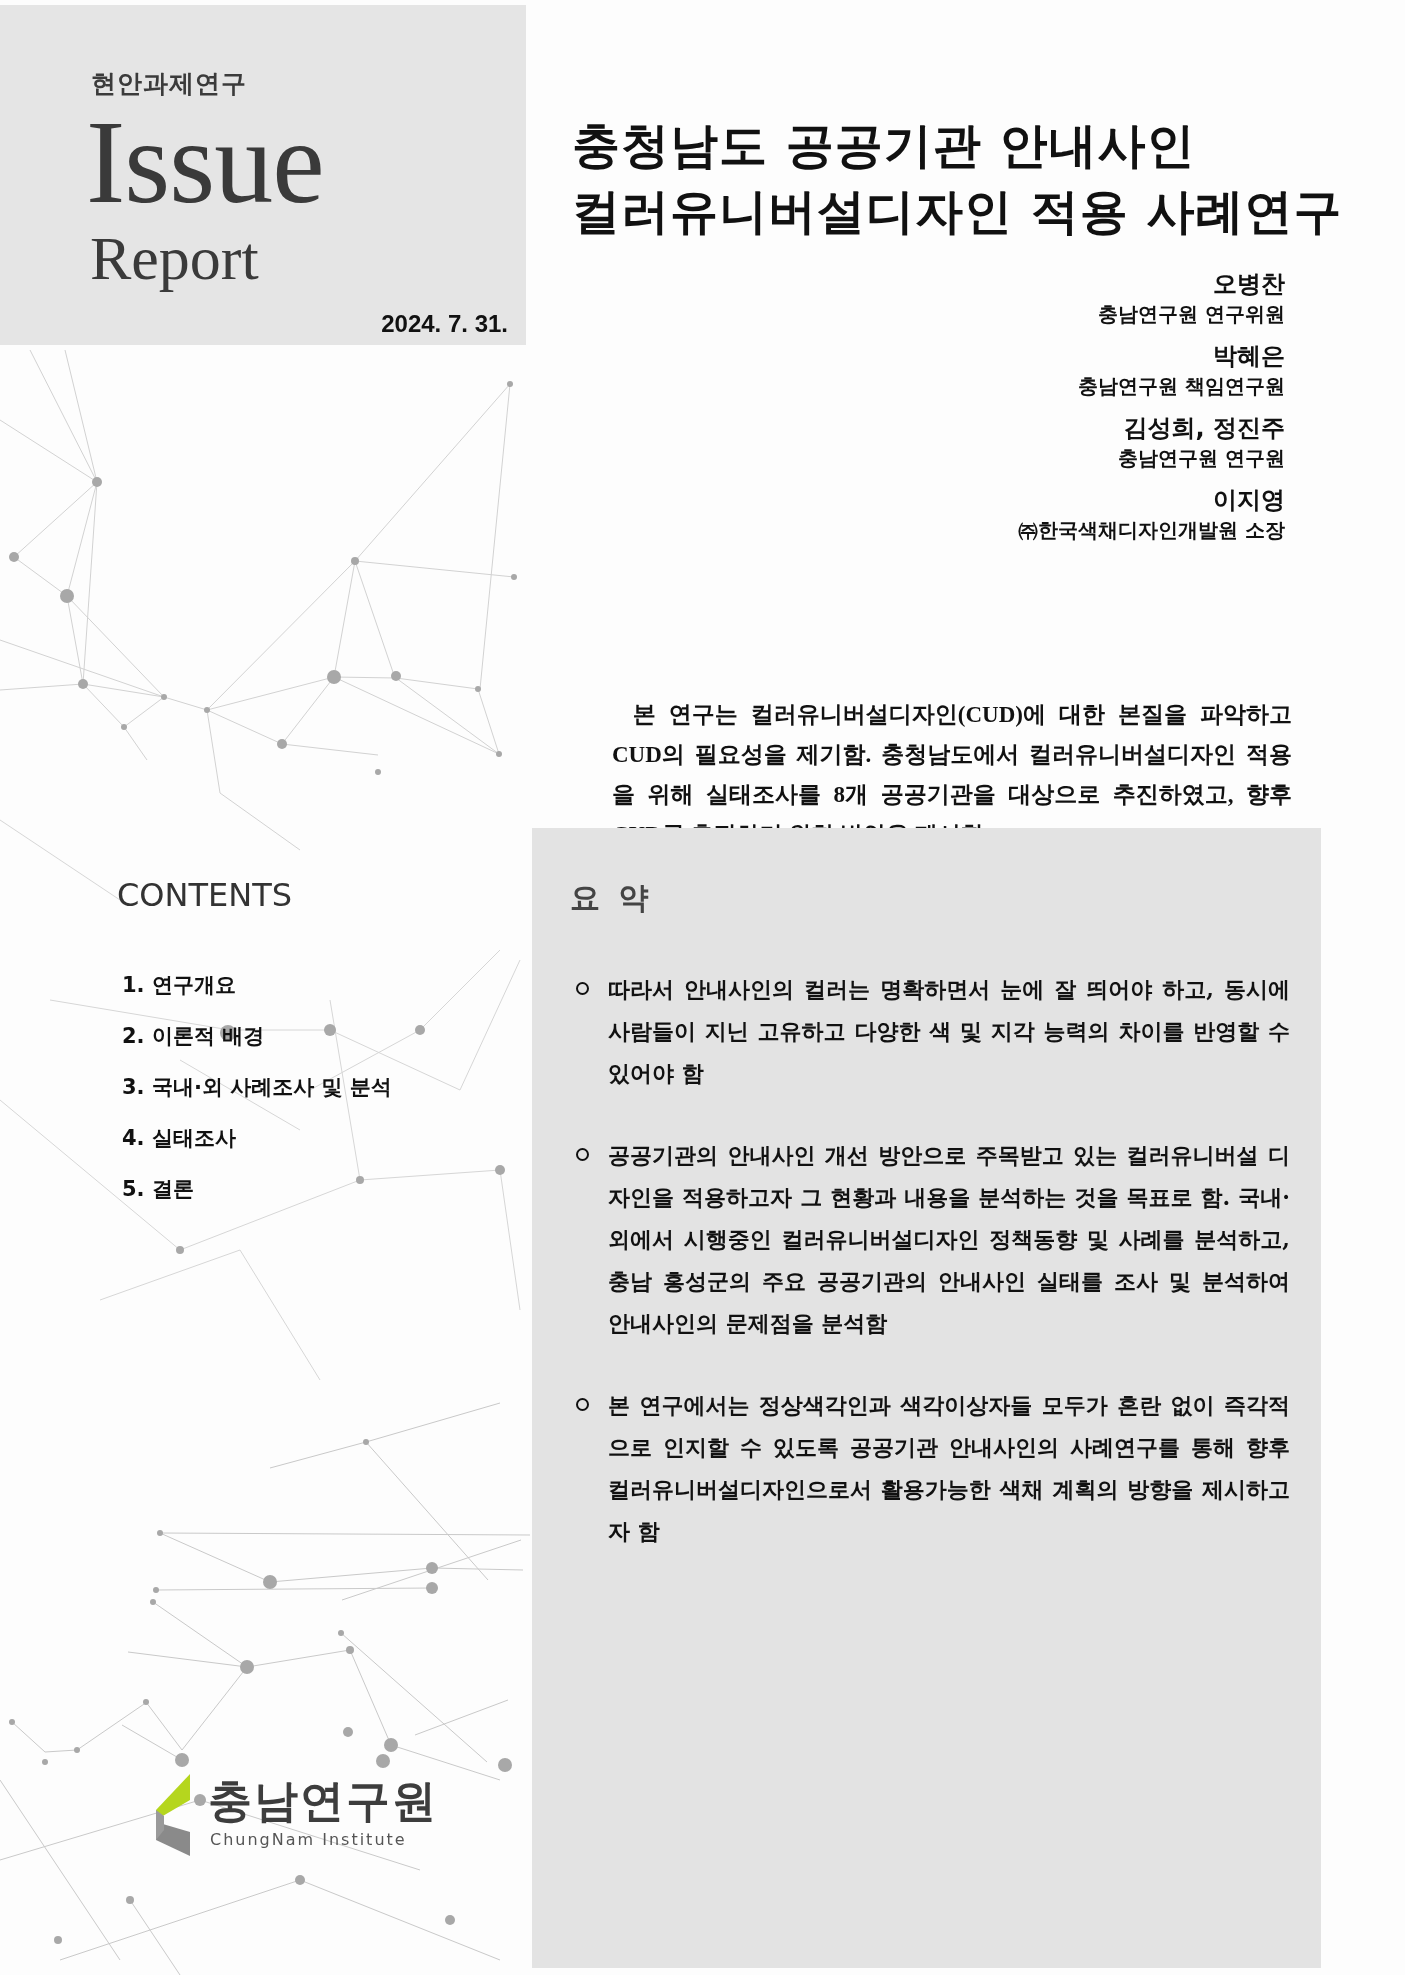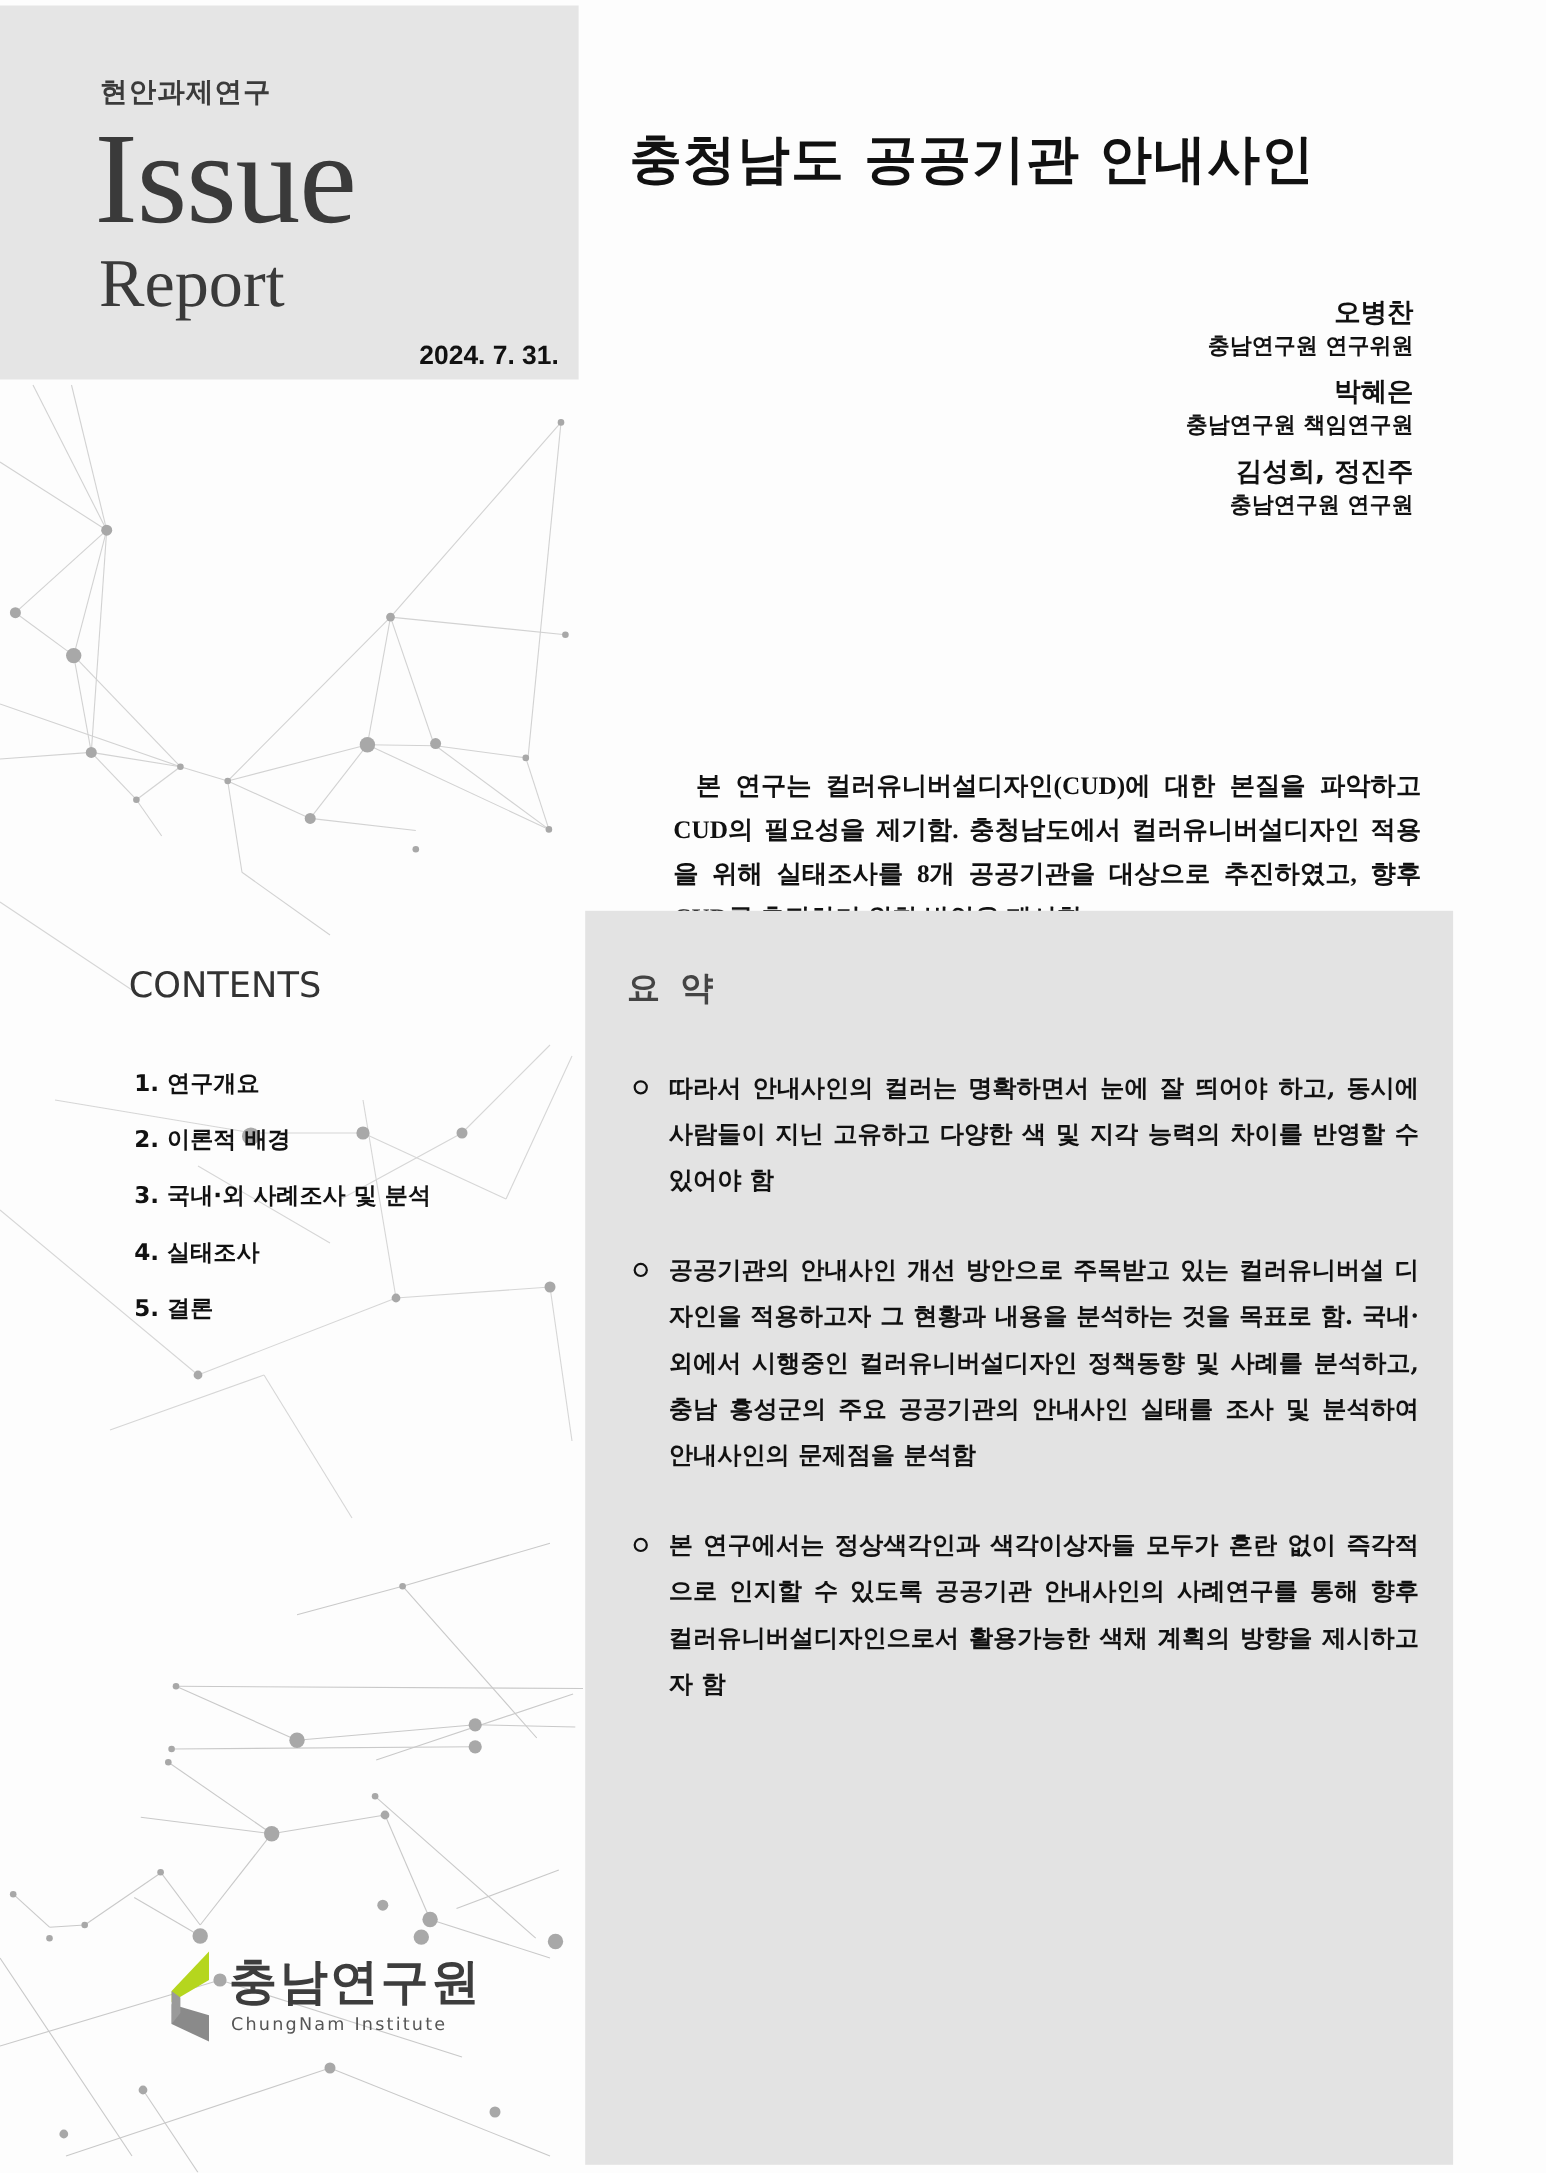--- a/index.html
+++ b/index.html
@@ -230,34 +230,39 @@
 
 <div class="green-box">
   <div class="series-label">현안과제연구</div>
   <div class="issue-word">Issue</div>
   <div class="report-word">Report</div>
   <div class="report-date">2024. 7. 31.</div>
 </div>
 
 <div class="title">
   <div>충청남도 공공기관 안내사인</div>
+  <div>컬러유니버설디자인 적용 사례연구</div>
 </div>
 
 <div class="authors">
   <div>
     <div class="author-name">오병찬</div>
     <div class="author-affil">충남연구원 연구위원</div>
   </div>
   <div>
     <div class="author-name">박혜은</div>
     <div class="author-affil">충남연구원 책임연구원</div>
   </div>
   <div>
     <div class="author-name">김성희, 정진주</div>
     <div class="author-affil">충남연구원 연구원</div>
+  </div>
+  <div>
+    <div class="author-name">이지영</div>
+    <div class="author-affil">㈜한국색채디자인개발원 소장</div>
   </div>
 </div>
 
 <p class="abstract">본 연구는 컬러유니버설디자인(CUD)에 대한 본질을 파악하고 CUD의 필요성을 제기함. 충청남도에서 컬러유니버설디자인 적용을 위해 실태조사를 8개 공공기관을 대상으로 추진하였고, 향후 CUD를 추진하기 위한 방안을 제시함</p>
 
 <div class="contents-heading">CONTENTS</div>
 <ul class="contents-list">
   <li class="contents-item">1. 연구개요</li>
   <li class="contents-item">2. 이론적 배경</li>
   <li class="contents-item">3. 국내·외 사례조사 및 분석</li>

